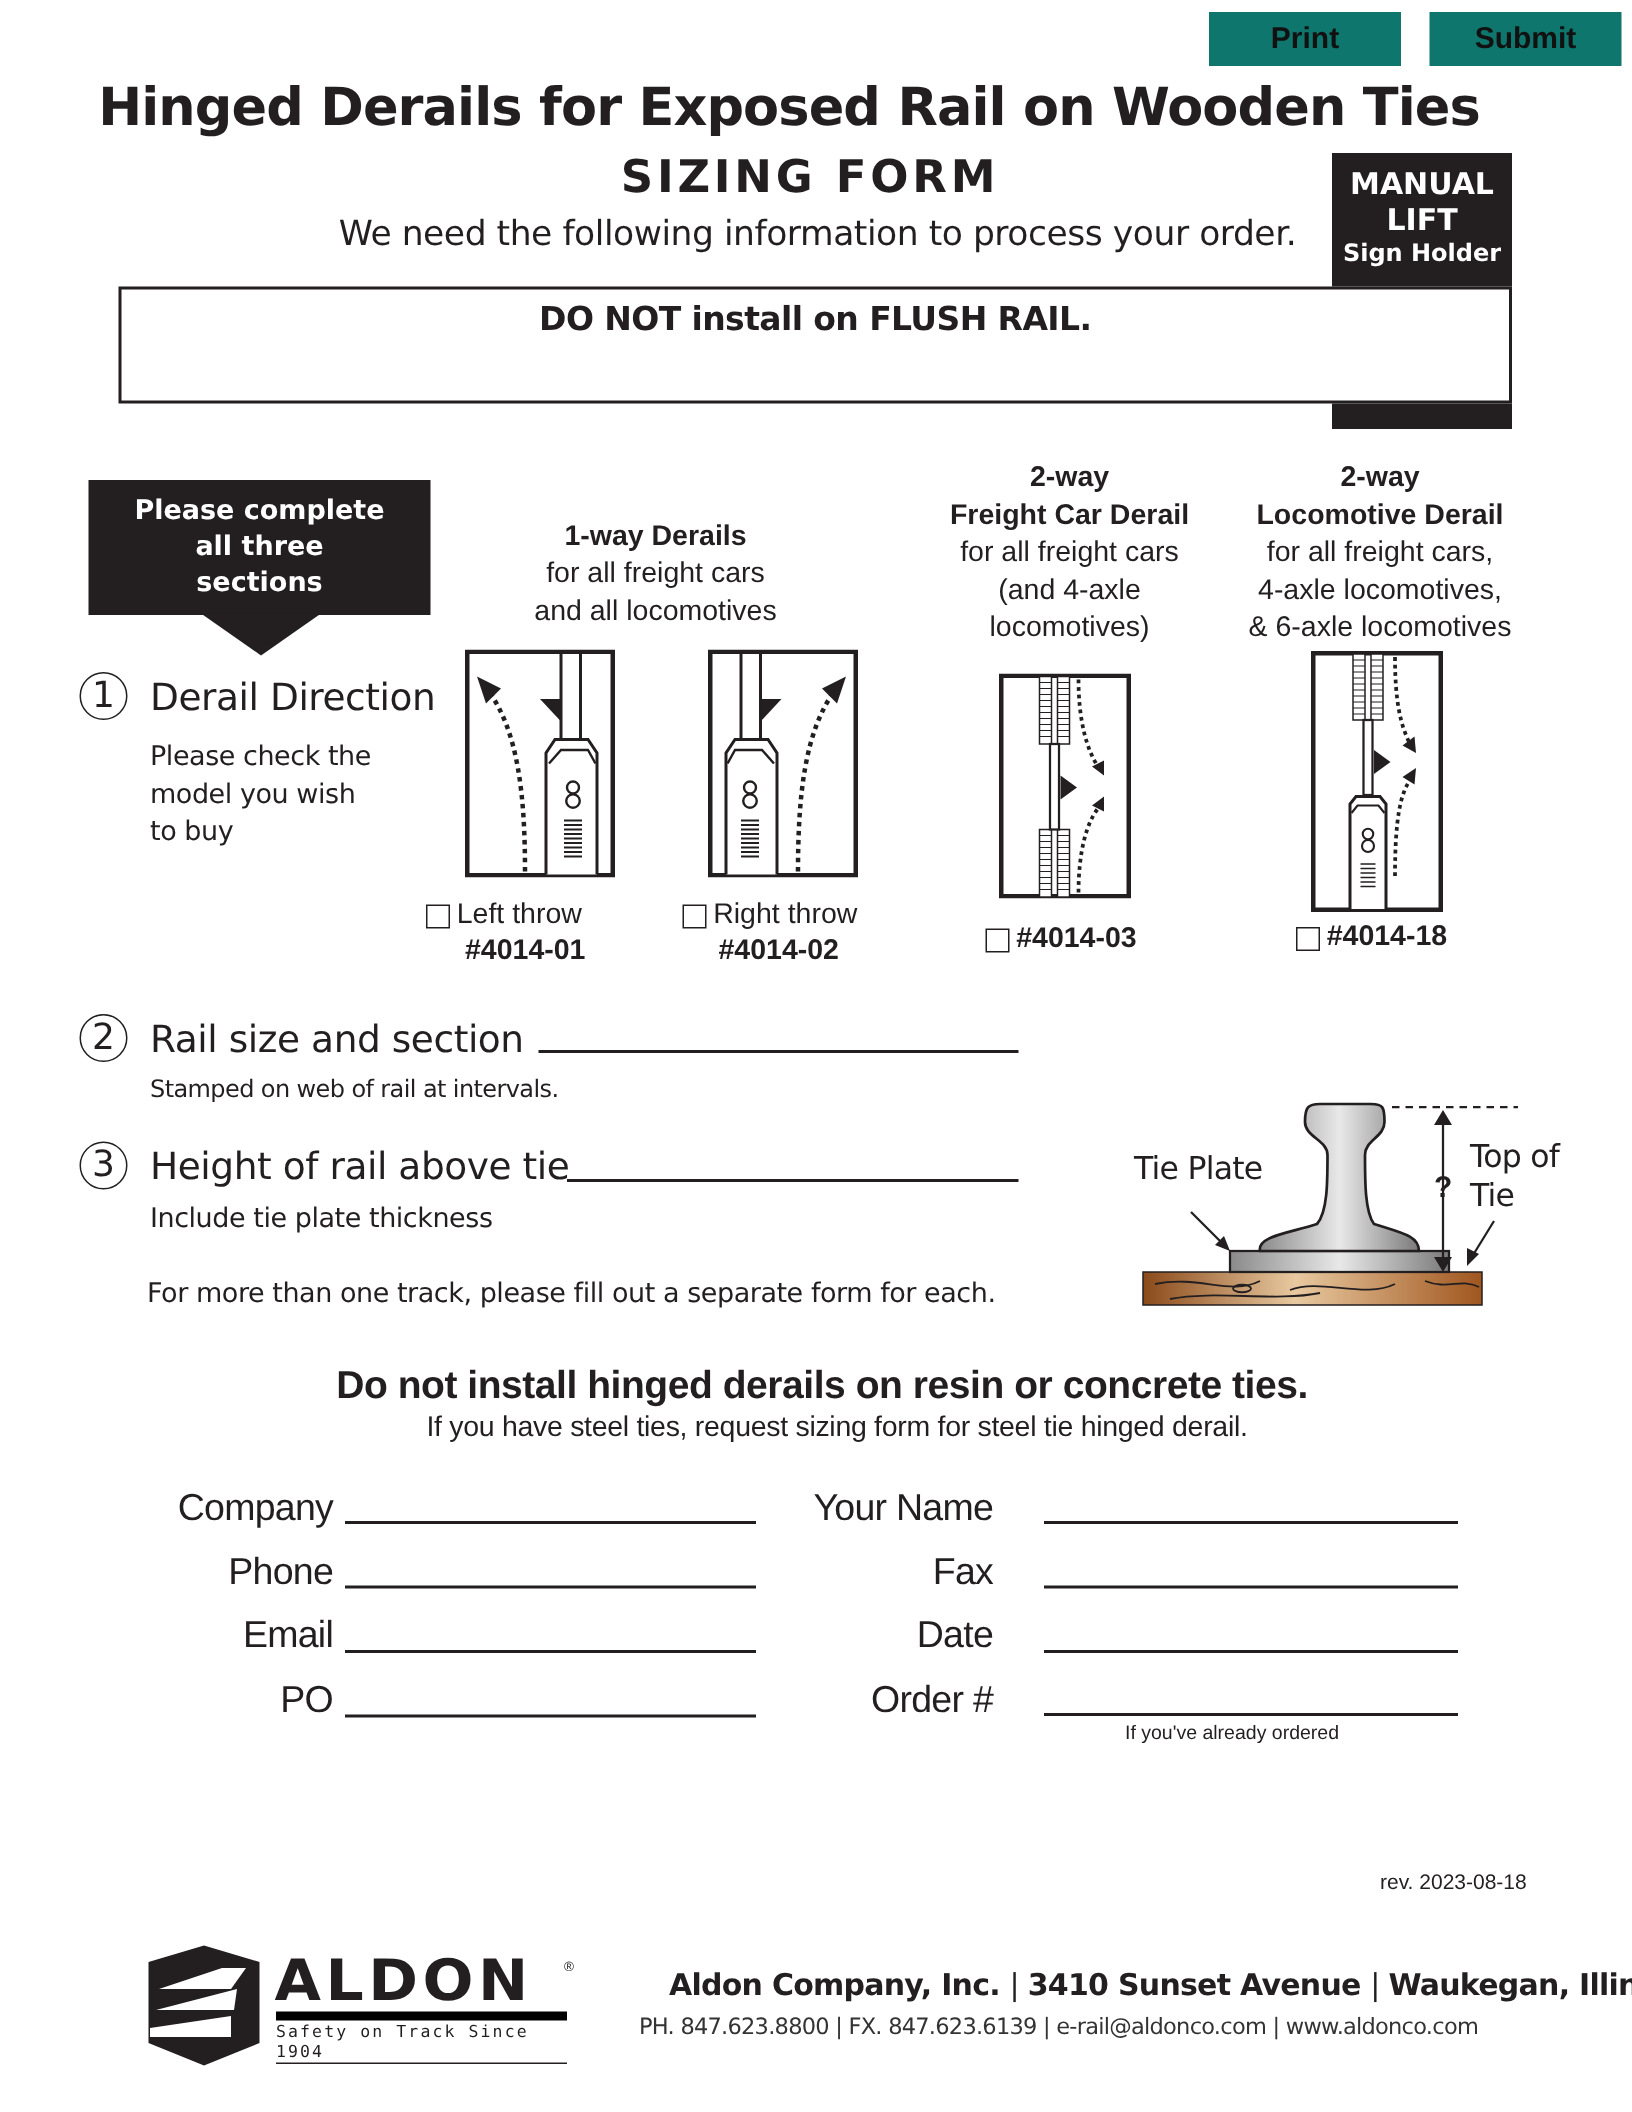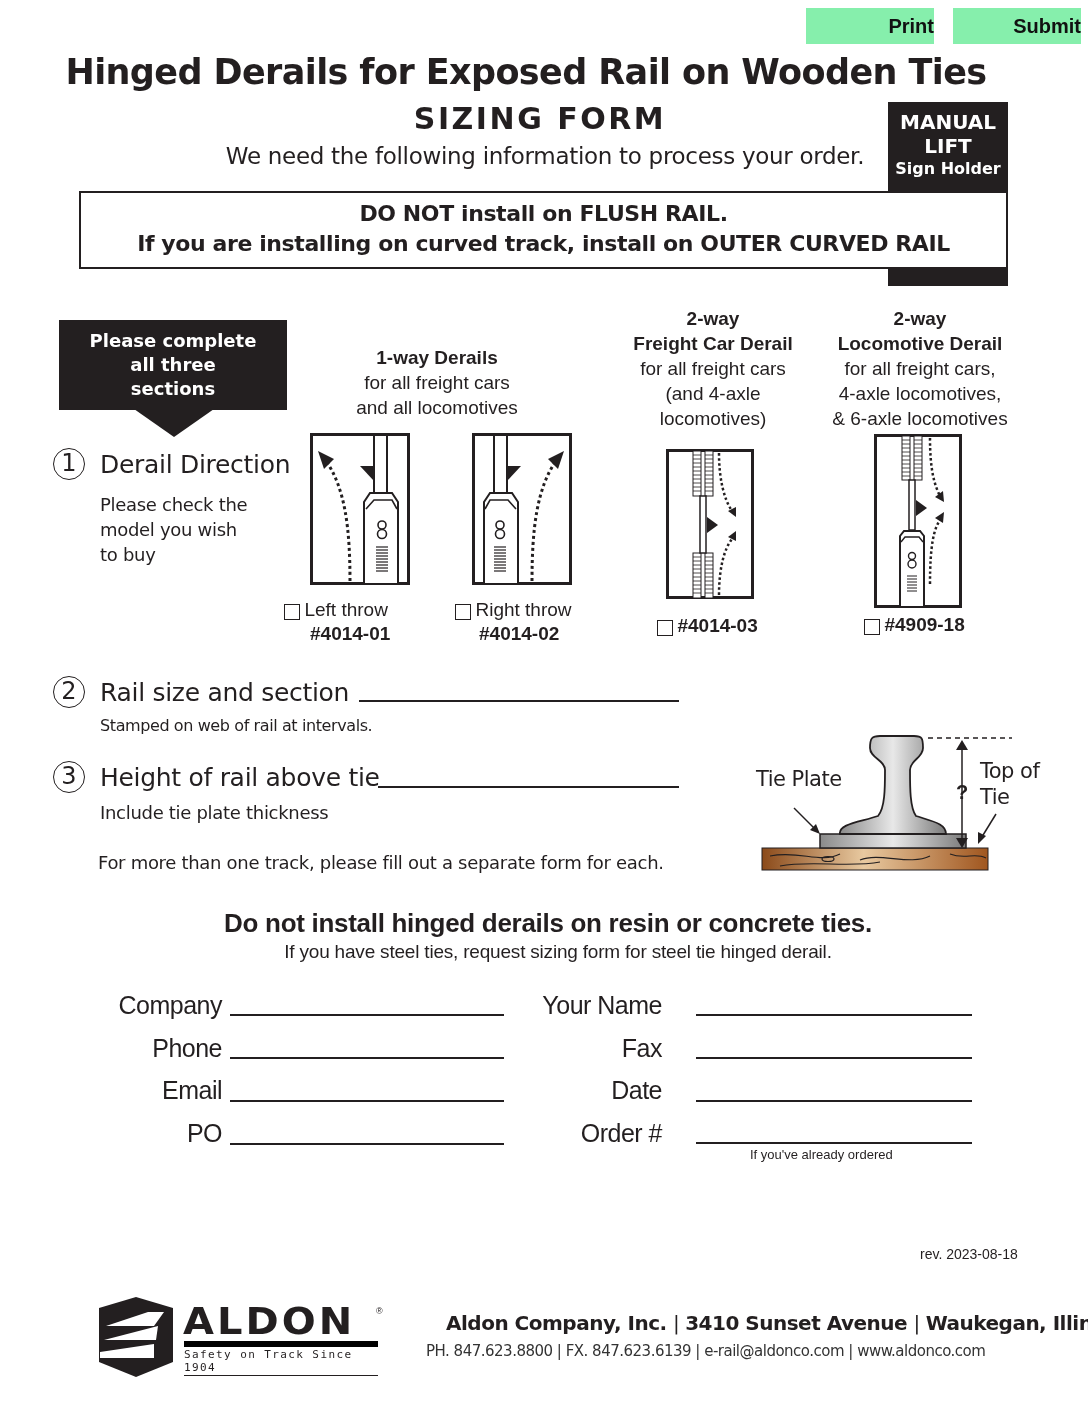--- a/index.html
+++ b/index.html
@@ -2,23 +2,23 @@
 <html><head>
 <meta charset="utf-8">
 <style>
   * { box-sizing: border-box; margin: 0; padding: 0; }
   body {
     width: 1088px; height: 1408px; background: #ffffff; position: relative;
     font-family: "Liberation Sans", sans-serif; color: #231f20; overflow: hidden;
   }
   .abs { position: absolute; }
   .btn {
-    position: absolute; background: #86efac; border: none;
+    position: absolute; background: #0f766e; border: none;
     font-family: "Liberation Sans", sans-serif; font-weight: bold; font-size: 20px;
-    color: #111; text-align: right; line-height: 36px; cursor: pointer;
+    color: #111; text-align: center; line-height: 36px; cursor: pointer;
   }
   #print-btn { left: 806px; top: 8px; width: 128px; height: 36px; }
   #submit-btn { left: 953px; top: 8px; width: 128px; height: 36px; }
   .title { left: 0; width: 1052px; top: 52px; text-align: center; font-weight: bold; font-size: 35px; color: #231f20; font-family: "DejaVu Sans", sans-serif; letter-spacing: -0.6px; }
   .subtitle { left: 340px; width: 400px; top: 101px; text-align: center; font-weight: bold; font-size: 30px; letter-spacing: 2.5px; font-family: "DejaVu Sans", sans-serif; }
   .intro { left: 190px; width: 710px; top: 143px; text-align: center; font-size: 23px; font-family: "DejaVu Sans", sans-serif; letter-spacing: -0.3px; }
   .manual-box { left: 888px; top: 102px; width: 120px; height: 184px; background: #231f20; color: #fff; text-align: center; font-family: "DejaVu Sans", sans-serif; font-weight: bold; }
   .manual-box .l1 { font-size: 20px; margin-top: 8px; line-height: 24px; }
   .manual-box .l2 { font-size: 20px; line-height: 24px; }
   .manual-box .l3 { font-size: 16px; line-height: 22px; }
@@ -49,21 +49,20 @@
 <div class="abs intro">We need the following information to process your order.</div>
 
 <div class="abs manual-box">
   <div class="l1">MANUAL</div>
   <div class="l2">LIFT</div>
   <div class="l3">Sign Holder</div>
 </div>
 
 <div class="abs warn-box">
   <div>DO NOT install on FLUSH RAIL.</div>
-  <div>If you are installing on curved track, install on OUTER CURVED RAIL</div>
 </div>
 
 <div class="abs callout">
   <div>Please complete</div>
   <div>all three</div>
   <div>sections</div>
 </div>
 <div class="abs callout-tip"></div>
 
 <div class="abs num-circle" style="left:53px;top:448px;">1</div>
@@ -198,21 +197,21 @@
   <span class="chk"></span>
   <span class="opt-label">Right throw</span>
   <div class="opt-code" style="padding-left:24px;margin-top:2px;">#4014-02</div>
 </div>
 <div class="abs" style="left:657px;top:615px;width:130px;">
   <span class="chk"></span>
   <span class="opt-code">#4014-03</span>
 </div>
 <div class="abs" style="left:864px;top:614px;width:130px;">
   <span class="chk"></span>
-  <span class="opt-code">#4909-18</span>
+  <span class="opt-code">#4014-18</span>
 </div>
 
 <div class="abs num-circle" style="left:53px;top:676px;">2</div>
 <div class="abs sec-title" style="left:100px;top:678px;">Rail size and section</div>
 <input class="line-field" style="left: 359px; top: 676px; width: 320px;" value="">
 <div class="abs" style="left:100px;top:716px;font-size:16px;font-family:'DejaVu Sans',sans-serif;letter-spacing:-0.4px;">Stamped on web of rail at intervals.</div>
 
 <div class="abs num-circle" style="left:53px;top:761px;">3</div>
 <div class="abs sec-title" style="left:100px;top:763px;">Height of rail above tie</div>
 <input class="line-field" style="left: 378px; top: 762px; width: 301px;" value="">

